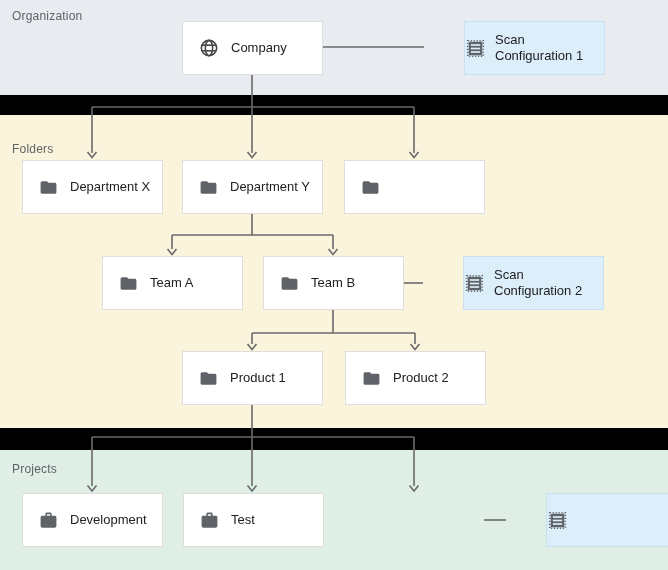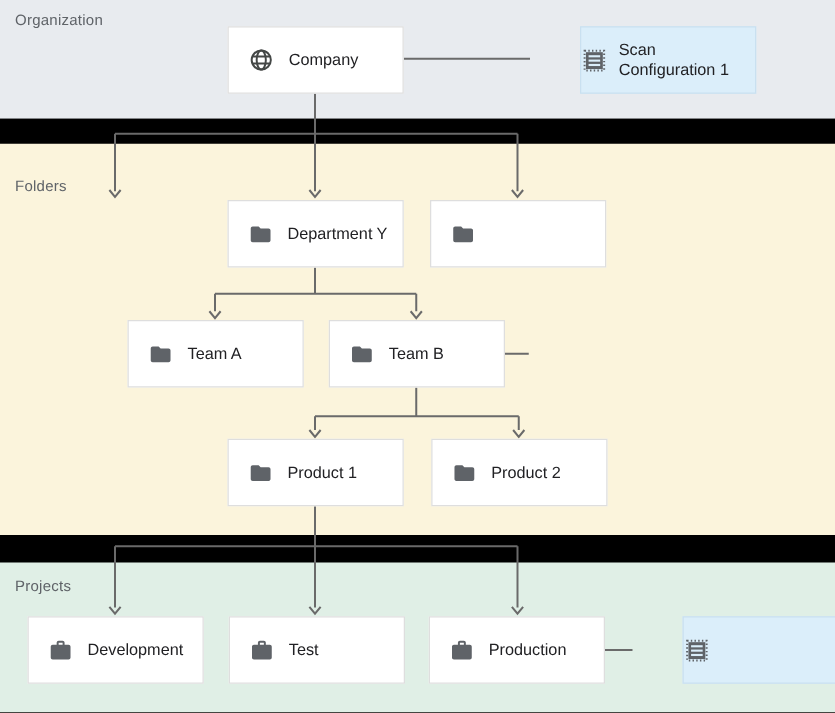--- a/index.html
+++ b/index.html
@@ -94,20 +94,28 @@
         <rect x="1.6" y="1.6" width="14.8" height="14.8" fill="none" stroke="#5f6368" stroke-width="1.5" stroke-dasharray="1.1 1.7"></rect>
         <rect x="2.6" y="2.6" width="12.8" height="12.8" fill="#5f6368"></rect>
         <rect x="4.6" y="4.9" width="8.8" height="1.6" fill="#dbeefa"></rect>
         <rect x="4.6" y="8.2" width="8.8" height="1.6" fill="#dbeefa"></rect>
         <rect x="4.6" y="11.5" width="8.8" height="1.6" fill="#dbeefa"></rect>
       </svg>
     </span>
     <span class="nlabel">Scan Configuration 1</span>
   </div>
 
+  <div class="node" style="left:22px;top:160px">
+    <span class="nicon">
+      <svg width="19" height="19" viewBox="0 0 24 24" fill="#5f6368">
+          <path d="M10 4H4c-1.1 0-2 .9-2 2v12c0 1.1.9 2 2 2h16c1.1 0 2-.9 2-2V8c0-1.1-.9-2-2-2h-8l-2-2z"></path>
+        </svg>
+    </span>
+    <span class="nlabel">Department X</span>
+  </div>
 
   <div class="node" style="left:182px;top:160px">
     <span class="nicon">
       <svg width="19" height="19" viewBox="0 0 24 24" fill="#5f6368">
           <path d="M10 4H4c-1.1 0-2 .9-2 2v12c0 1.1.9 2 2 2h16c1.1 0 2-.9 2-2V8c0-1.1-.9-2-2-2h-8l-2-2z"></path>
         </svg>
     </span>
     <span class="nlabel">Department Y</span>
   </div>
 
@@ -130,71 +138,75 @@
 
   <div class="node" style="left:263px;top:256px">
     <span class="nicon">
       <svg width="19" height="19" viewBox="0 0 24 24" fill="#5f6368">
           <path d="M10 4H4c-1.1 0-2 .9-2 2v12c0 1.1.9 2 2 2h16c1.1 0 2-.9 2-2V8c0-1.1-.9-2-2-2h-8l-2-2z"></path>
         </svg>
     </span>
     <span class="nlabel">Team B</span>
   </div>
 
-
-  <div class="node" style="left:182px;top:351px">
-    <span class="nicon">
-      <svg width="19" height="19" viewBox="0 0 24 24" fill="#5f6368">
-          <path d="M10 4H4c-1.1 0-2 .9-2 2v12c0 1.1.9 2 2 2h16c1.1 0 2-.9 2-2V8c0-1.1-.9-2-2-2h-8l-2-2z"></path>
-        </svg>
-    </span>
-    <span class="nlabel">Product 1</span>
-  </div>
-
-  <div class="node" style="left:345px;top:351px">
-    <span class="nicon">
-      <svg width="19" height="19" viewBox="0 0 24 24" fill="#5f6368">
-          <path d="M10 4H4c-1.1 0-2 .9-2 2v12c0 1.1.9 2 2 2h16c1.1 0 2-.9 2-2V8c0-1.1-.9-2-2-2h-8l-2-2z"></path>
-        </svg>
-    </span>
-    <span class="nlabel">Product 2</span>
-  </div>
-
-  <div class="node" style="left:22px;top:493px">
-    <span class="nicon">
-      <svg width="19" height="19" viewBox="0 0 24 24" fill="#5f6368">
-          <path d="M20 6h-4V4c0-1.1-.9-2-2-2h-4c-1.1 0-2 .9-2 2v2H4c-1.1 0-2 .9-2 2v11c0 1.1.9 2 2 2h16c1.1 0 2-.9 2-2V8c0-1.1-.9-2-2-2zm-6 0h-4V4h4v2z"></path>
-        </svg>
-    </span>
-    <span class="nlabel">Development</span>
-  </div>
-
-  <div class="node" style="left:183px;top:493px">
-    <span class="nicon">
-      <svg width="19" height="19" viewBox="0 0 24 24" fill="#5f6368">
-          <path d="M20 6h-4V4c0-1.1-.9-2-2-2h-4c-1.1 0-2 .9-2 2v2H4c-1.1 0-2 .9-2 2v11c0 1.1.9 2 2 2h16c1.1 0 2-.9 2-2V8c0-1.1-.9-2-2-2zm-6 0h-4V4h4v2z"></path>
-        </svg>
-    </span>
-    <span class="nlabel">Test</span>
-  </div>
-
-  <div class="node" style="left:343px;top:493px">
-    <span class="nicon">
-      <svg width="19" height="19" viewBox="0 0 24 24" fill="#5f6368">
-          <path d="M20 6h-4V4c0-1.1-.9-2-2-2h-4c-1.1 0-2 .9-2 2v2H4c-1.1 0-2 .9-2 2v11c0 1.1.9 2 2 2h16c1.1 0 2-.9 2-2V8c0-1.1-.9-2-2-2zm-6 0h-4V4h4v2z"></path>
-        </svg>
-    </span>
-    <span class="nlabel">Production</span>
-  </div>
-
-  <div class="node scan wrap" style="left:506px;top:493px">
+  <div class="node scan wrap" style="left:423px;top:256px">
     <span class="nicon">
       <svg width="19" height="19" viewBox="0 0 18 18">
         <rect x="1.6" y="1.6" width="14.8" height="14.8" fill="none" stroke="#5f6368" stroke-width="1.5" stroke-dasharray="1.1 1.7"></rect>
         <rect x="2.6" y="2.6" width="12.8" height="12.8" fill="#5f6368"></rect>
         <rect x="4.6" y="4.9" width="8.8" height="1.6" fill="#dbeefa"></rect>
         <rect x="4.6" y="8.2" width="8.8" height="1.6" fill="#dbeefa"></rect>
         <rect x="4.6" y="11.5" width="8.8" height="1.6" fill="#dbeefa"></rect>
       </svg>
     </span>
+    <span class="nlabel">Scan Configuration 2</span>
+  </div>
+
+  <div class="node" style="left:182px;top:351px">
+    <span class="nicon">
+      <svg width="19" height="19" viewBox="0 0 24 24" fill="#5f6368">
+          <path d="M10 4H4c-1.1 0-2 .9-2 2v12c0 1.1.9 2 2 2h16c1.1 0 2-.9 2-2V8c0-1.1-.9-2-2-2h-8l-2-2z"></path>
+        </svg>
+    </span>
+    <span class="nlabel">Product 1</span>
+  </div>
+
+  <div class="node" style="left:345px;top:351px">
+    <span class="nicon">
+      <svg width="19" height="19" viewBox="0 0 24 24" fill="#5f6368">
+          <path d="M10 4H4c-1.1 0-2 .9-2 2v12c0 1.1.9 2 2 2h16c1.1 0 2-.9 2-2V8c0-1.1-.9-2-2-2h-8l-2-2z"></path>
+        </svg>
+    </span>
+    <span class="nlabel">Product 2</span>
+  </div>
+
+  <div class="node" style="left:22px;top:493px">
+    <span class="nicon">
+      <svg width="19" height="19" viewBox="0 0 24 24" fill="#5f6368">
+          <path d="M20 6h-4V4c0-1.1-.9-2-2-2h-4c-1.1 0-2 .9-2 2v2H4c-1.1 0-2 .9-2 2v11c0 1.1.9 2 2 2h16c1.1 0 2-.9 2-2V8c0-1.1-.9-2-2-2zm-6 0h-4V4h4v2z"></path>
+        </svg>
+    </span>
+    <span class="nlabel">Development</span>
+  </div>
+
+  <div class="node" style="left:183px;top:493px">
+    <span class="nicon">
+      <svg width="19" height="19" viewBox="0 0 24 24" fill="#5f6368">
+          <path d="M20 6h-4V4c0-1.1-.9-2-2-2h-4c-1.1 0-2 .9-2 2v2H4c-1.1 0-2 .9-2 2v11c0 1.1.9 2 2 2h16c1.1 0 2-.9 2-2V8c0-1.1-.9-2-2-2zm-6 0h-4V4h4v2z"></path>
+        </svg>
+    </span>
+    <span class="nlabel">Test</span>
+  </div>
+
+
+  <div class="node scan wrap" style="left:506px;top:493px">
+    <span class="nicon">
+      <svg width="19" height="19" viewBox="0 0 18 18">
+        <rect x="1.6" y="1.6" width="14.8" height="14.8" fill="none" stroke="#5f6368" stroke-width="1.5" stroke-dasharray="1.1 1.7"></rect>
+        <rect x="2.6" y="2.6" width="12.8" height="12.8" fill="#5f6368"></rect>
+        <rect x="4.6" y="4.9" width="8.8" height="1.6" fill="#dbeefa"></rect>
+        <rect x="4.6" y="8.2" width="8.8" height="1.6" fill="#dbeefa"></rect>
+        <rect x="4.6" y="11.5" width="8.8" height="1.6" fill="#dbeefa"></rect>
+      </svg>
+    </span>
   </div>
 
 </div>
 
 </body></html>

